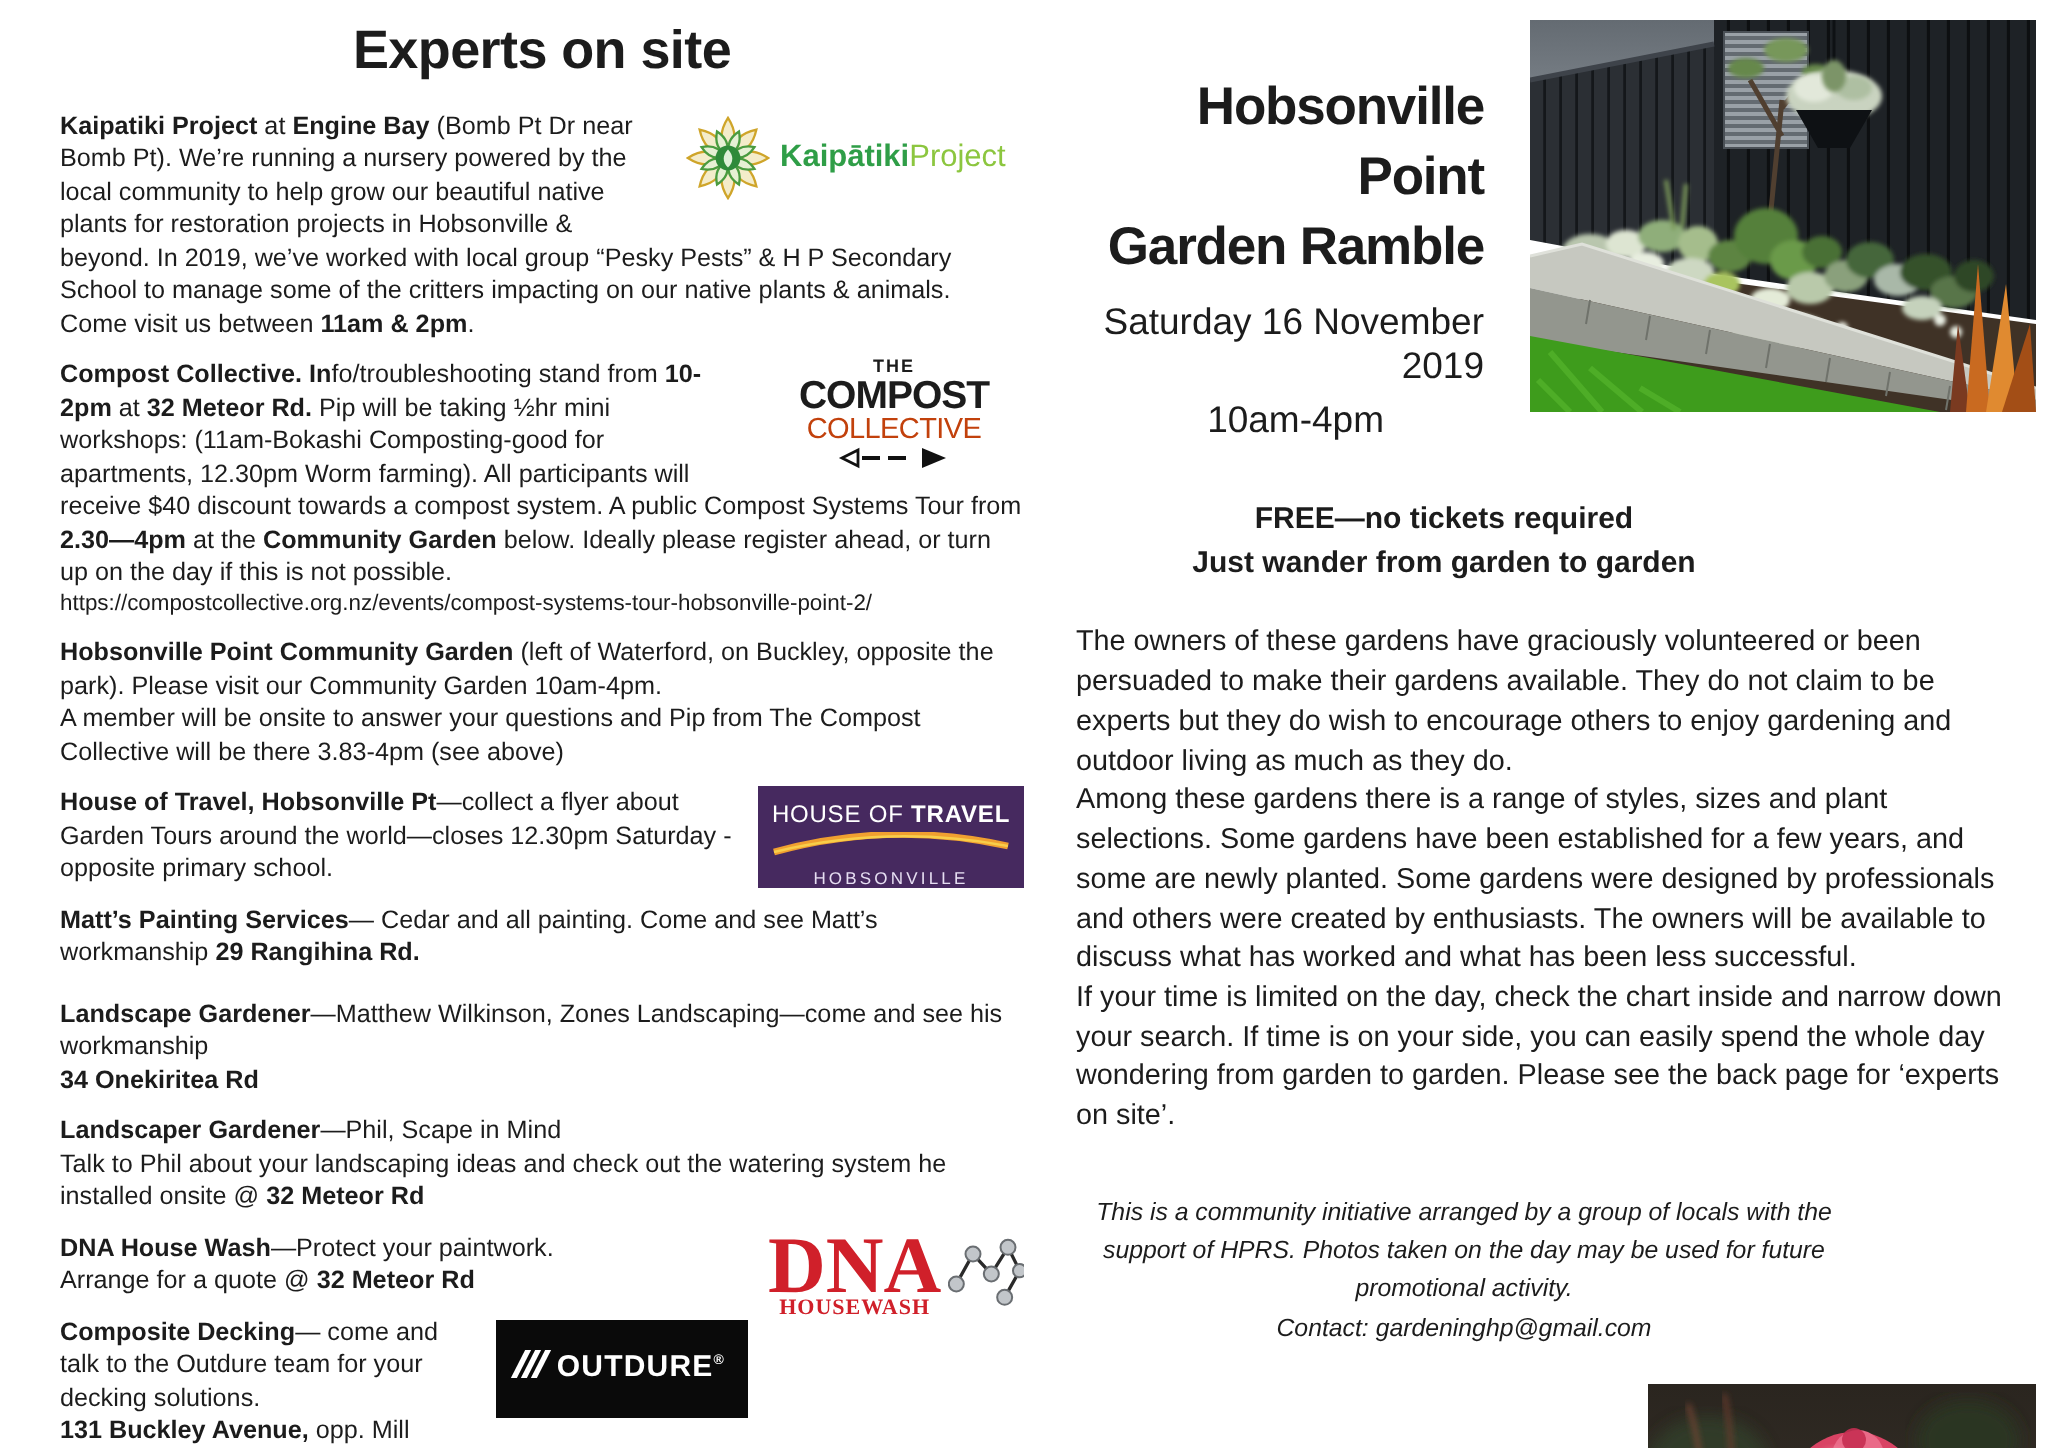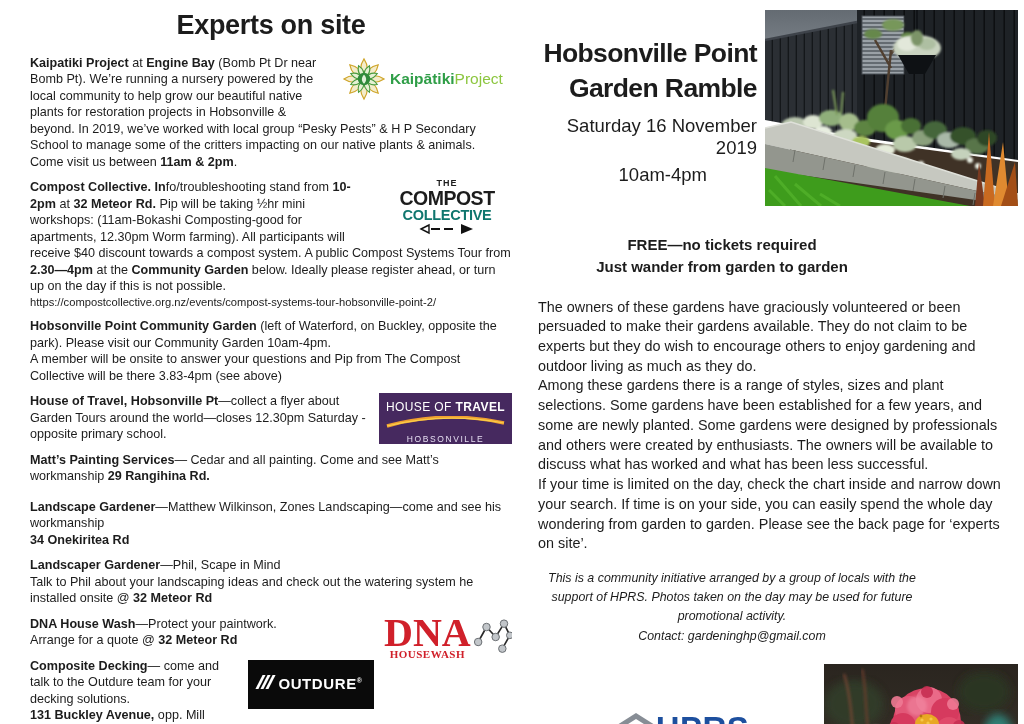--- a/index.html
+++ b/index.html
@@ -13,21 +13,21 @@
   .url{font-size:11.2px;margin-top:1px;}
   .logobox{float:right;}
   
   .kaipatiki-box{width:170px;margin:2px 0 4px 8px;display:flex;align-items:center;gap:4px;}
   .kaipatiki-name{color:#2f9e47;font-weight:bold;font-size:15.5px;}
   .kaipatiki-suffix{color:#8cc63f;font-size:15.5px;}
   
   .compost-box{width:130px;margin:0 0 4px 10px;text-align:center;line-height:1.02;}
   .compost-the{font-weight:900;font-size:9px;letter-spacing:1px;}
   .compost-main{font-weight:900;font-size:19.5px;letter-spacing:-.5px;}
-  .compost-col{font-weight:700;font-size:14.5px;color:#0f766e;letter-spacing:-.3px;}
+  .compost-col{font-weight:400;font-size:14.5px;color:#c2410c;letter-spacing:-.3px;}
   
   .hot-box{width:133px;height:51px;background:#46295f;color:#fff;text-align:center;
            margin:0 0 4px 10px;padding-top:7px;box-sizing:border-box;}
   .hot-line1{font-size:12px;letter-spacing:.4px;}
   .hot-travel{font-weight:bold;}
   .hot-sub{font-size:8.5px;letter-spacing:1.6px;color:#e6def2;margin-top:1px;}
   
   .zones-box{width:130px;margin:0 0 2px 10px;display:flex;align-items:center;gap:6px;}
   .zones-name{color:#1e7a33;font-weight:bold;font-size:23px;line-height:.85;}
   .zones-sub{color:#9a9a88;font-size:7.3px;letter-spacing:1.8px;}
@@ -38,30 +38,30 @@
   .dna-sub{font-family:"Liberation Serif",serif;font-weight:bold;font-size:11px;color:#d0202a;letter-spacing:.5px;}
   
   .outdure-box{width:126px;height:49px;background:#0a0a0a;color:#fff;display:flex;align-items:center;
                justify-content:center;margin:2px 0 2px 10px;}
   .slash{display:inline-block;width:2.6px;height:14px;background:#fff;transform:skewX(-27deg);margin-right:2.4px;}
   .outdure-name{font-weight:bold;font-size:15px;letter-spacing:.6px;margin-left:4px;}
   .outdure-reg{font-size:7px;vertical-align:super;}
   
   .right-page{position:absolute;left:538px;top:0;width:480px;}
   .rp-header{display:flex;}
-  .rp-titleblock{flex:1;text-align:right;padding-top:36px;padding-right:8px;}
+  .rp-titleblock{flex:1;text-align:right;padding-top:36px;padding-right:23px;}
   .rp-title{font-size:26.5px;font-weight:800;line-height:1.32;letter-spacing:-.6px;}
   .rp-date{font-size:18.5px;margin-top:9px;}
   .rp-time{font-size:18.5px;margin-top:5px;padding-right:50px;}
   .photo{border:0;flex:none;display:block;}
   .garden-photo{width:253px;height:196px;margin-top:10px;}
   .free{text-align:center;font-weight:bold;font-size:15px;margin-top:28px;line-height:1.45;padding-right:112px;}
   .rp-body{margin-top:20px;font-size:14.4px;line-height:1.37;width:466px;}
   .rp-body p{margin:0;}
-  .note{margin-top:15px;font-style:italic;font-size:12.4px;text-align:center;width:372px;margin-left:8px;line-height:1.55;}
+  .note{margin-top:28px;font-style:italic;font-size:12.4px;text-align:center;width:372px;margin-left:8px;line-height:1.55;}
   .bottom-row{display:flex;margin-top:8px;align-items:flex-start;}
   .hprs-block{flex:1;text-align:center;padding-top:24px;}
   .hprs-top{display:inline-flex;align-items:center;margin-top:32px;}
   .hprs-acronym{font-size:33px;font-weight:900;color:#1d4f9e;letter-spacing:.5px;margin-left:-3px;}
   .hprs-full{font-size:13.6px;font-weight:bold;color:#2a6cb5;margin-top:-2px;}
   .flower-photo{width:194px;height:131px;margin-top:10px;}
 </style>
 </head>
 <body>
 

